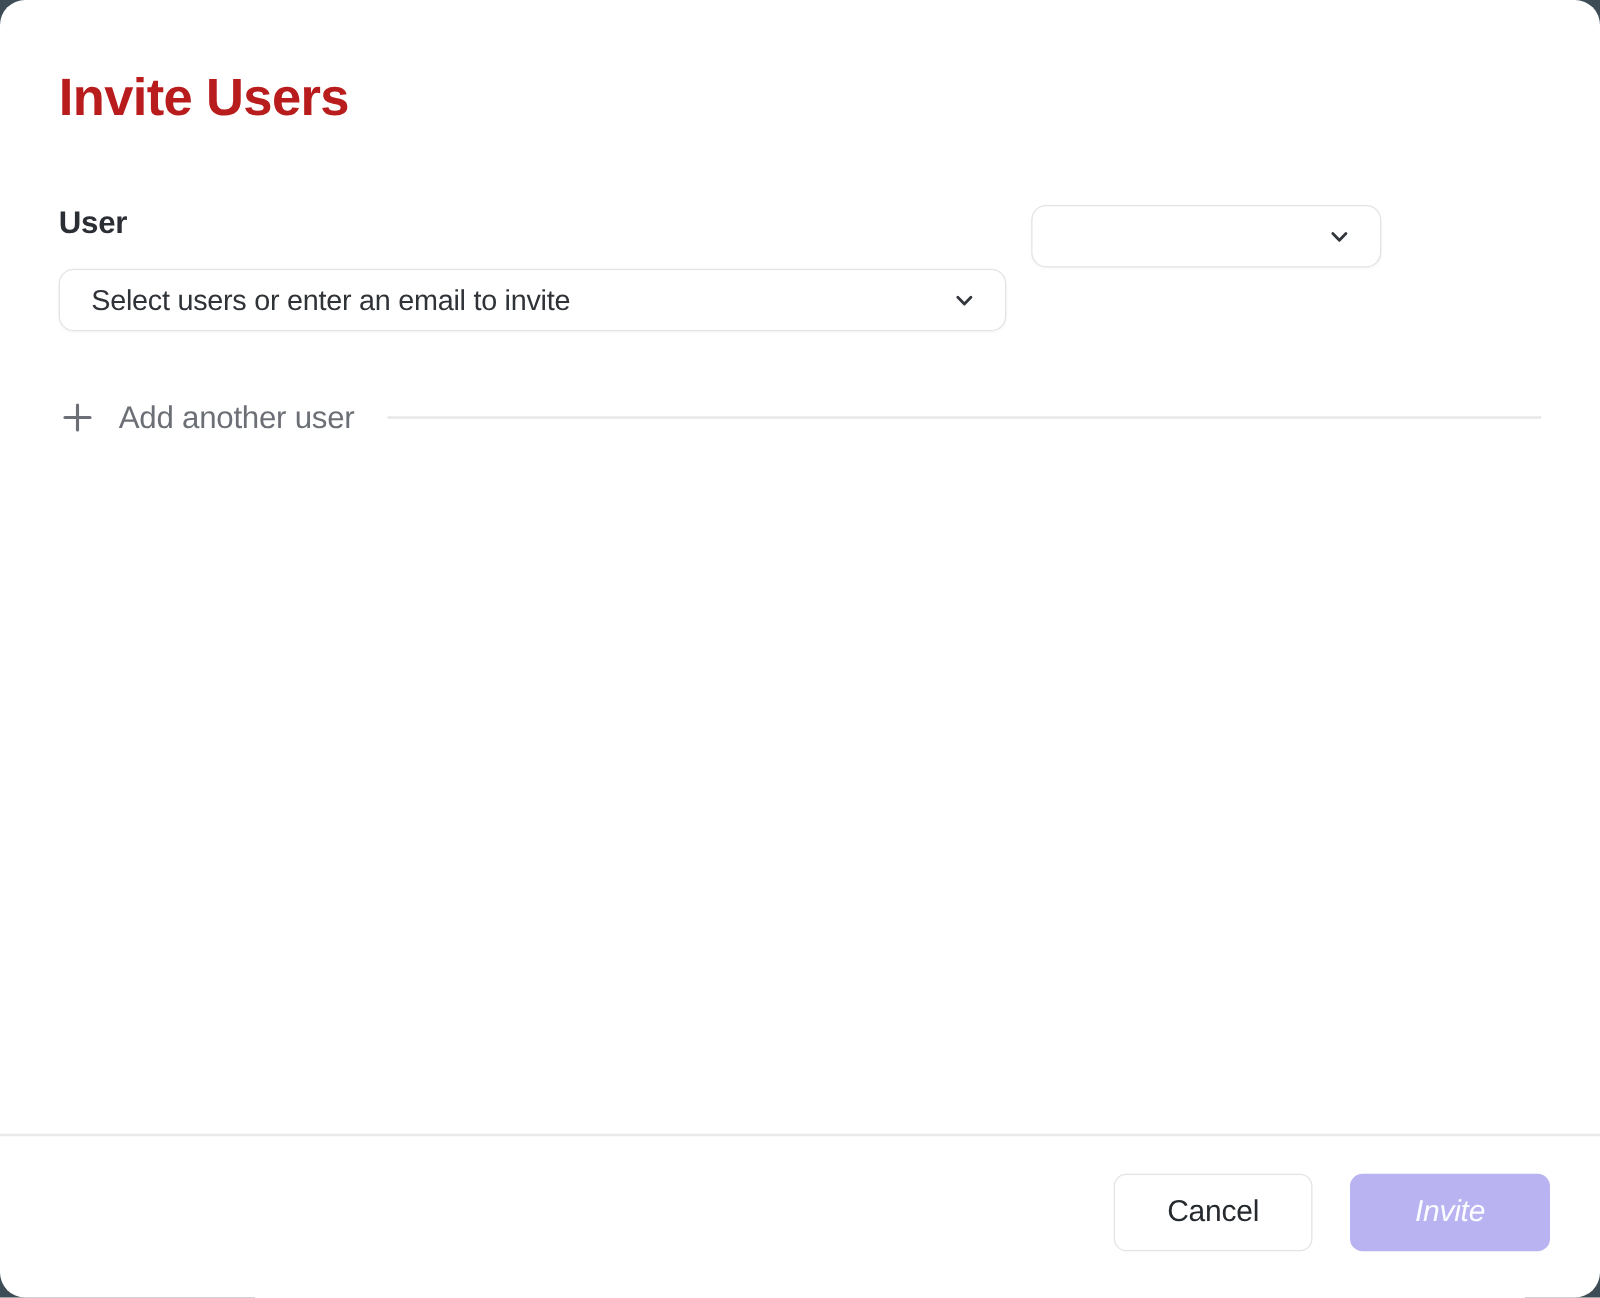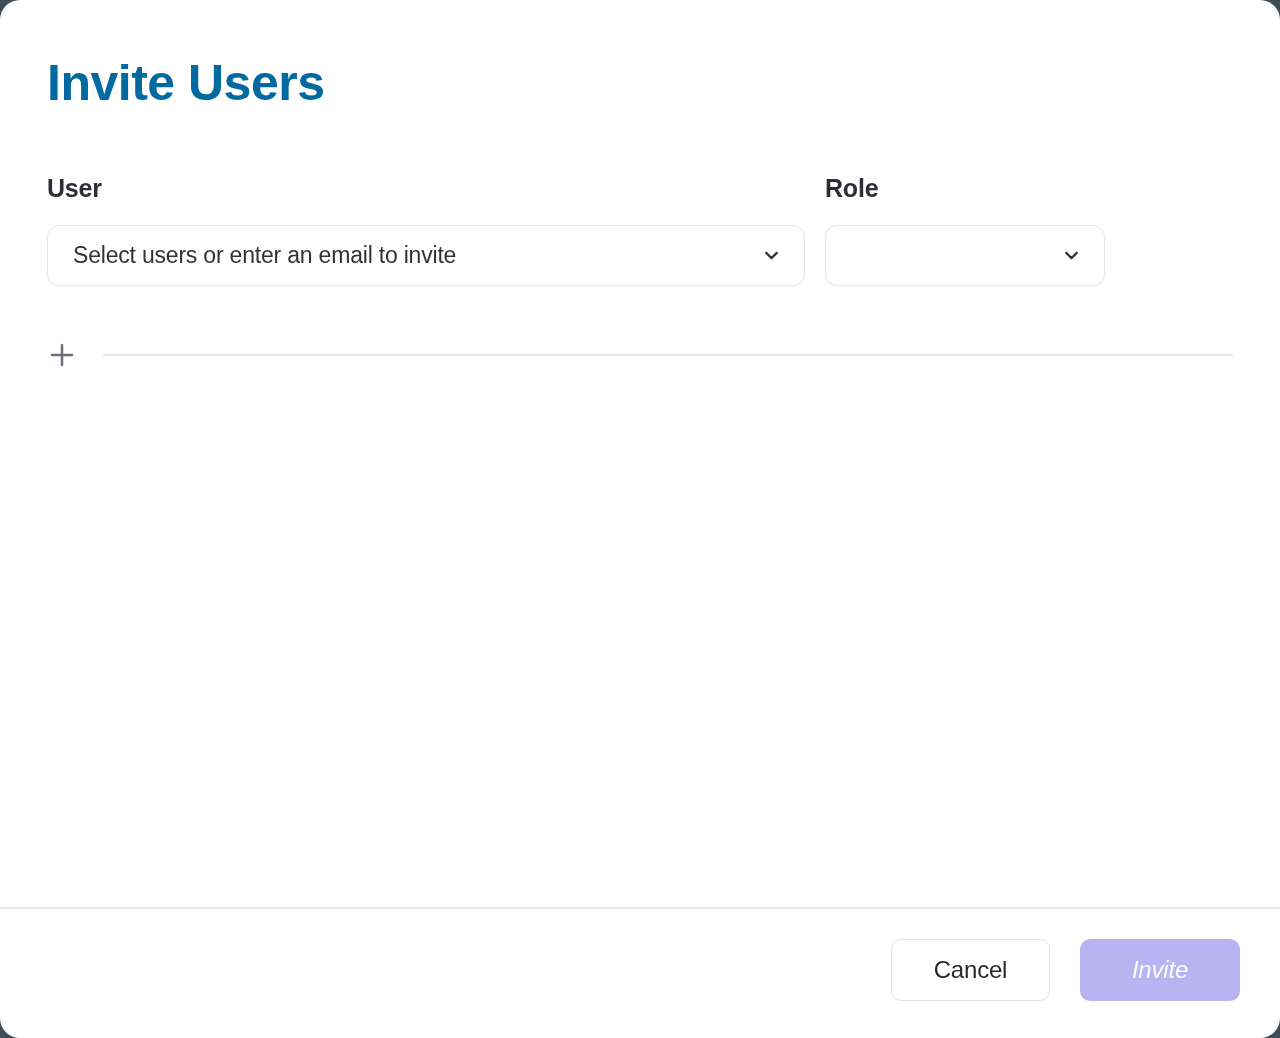--- a/index.html
+++ b/index.html
@@ -17,42 +17,42 @@
     background: #ffffff;
     border-radius: 20px;
     display: flex;
     flex-direction: column;
   }
   .modal-body {
     flex: 1;
     padding: 48px 47px 0 47px;
   }
   .modal-title {
-    font-size: 50px;
+    font-size: 42px;
     font-weight: 700;
-    color: #0369a1;
+    color: #b91c1c;
     letter-spacing: -0.5px;
     margin-top: 6px;
   }
   .form-row {
     display: flex;
     gap: 20px;
     margin-top: 62px;
   }
   .field-user { width: 758px; }
   .field-role { width: 280px; }
   .field-label {
     font-size: 25px;
     font-weight: 700;
     color: #2b2f35;
     margin-bottom: 22px;
     letter-spacing: -0.2px;
   }
   .select {
-    height: 61px;
+    height: 50px;
     width: 100%;
     background: #ffffff;
     border: 1px solid #e4e4e7;
     border-radius: 12px;
     box-shadow: 0 1px 2px rgba(0,0,0,0.03);
     display: flex;
     align-items: center;
     padding: 0 22px 0 25px;
     cursor: pointer;
   }
@@ -158,41 +158,41 @@
           <span class="select-text">Select users or enter an email to invite</span>
           <span class="chevron">
             <svg width="21" height="21" viewBox="0 0 24 24" fill="none" stroke="#33373c" stroke-width="2.6" stroke-linecap="round" stroke-linejoin="round">
               <polyline points="6 9 12 15 18 9"></polyline>
             </svg>
           </span>
         </div>
       </div>
 
       <div class="field-role">
-        <div class="field-label">Role</div>
         <div class="select" role="combobox" aria-expanded="false">
           <span class="select-text"></span>
           <span class="chevron">
             <svg width="21" height="21" viewBox="0 0 24 24" fill="none" stroke="#33373c" stroke-width="2.6" stroke-linecap="round" stroke-linejoin="round">
               <polyline points="6 9 12 15 18 9"></polyline>
             </svg>
           </span>
         </div>
       </div>
 
     </div>
 
     <div class="add-row">
       <button class="add-btn">
         <span class="plus-icon">
           <svg width="30" height="30" viewBox="0 0 24 24" fill="none" stroke="#6c7076" stroke-width="2" stroke-linecap="round">
             <line x1="12" y1="4" x2="12" y2="20"></line>
             <line x1="4" y1="12" x2="20" y2="12"></line>
           </svg>
         </span>
+        <span class="add-label">Add another user</span>
       </button>
       <div class="add-divider"></div>
     </div>
 
   </div>
 
   <div class="modal-footer">
     <button class="btn btn-cancel">Cancel</button>
     <button class="btn btn-invite" aria-disabled="true">Invite</button>
   </div>

